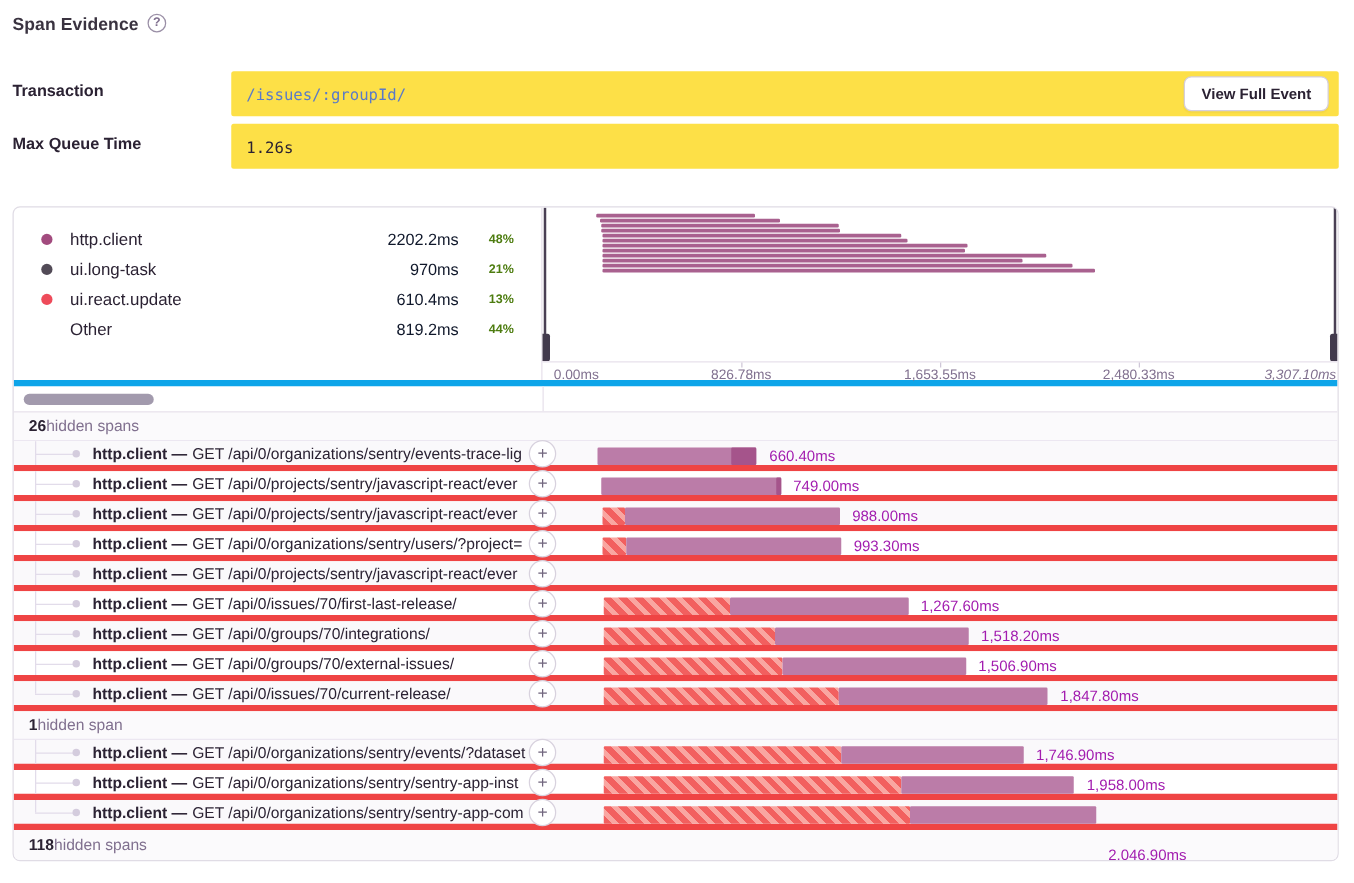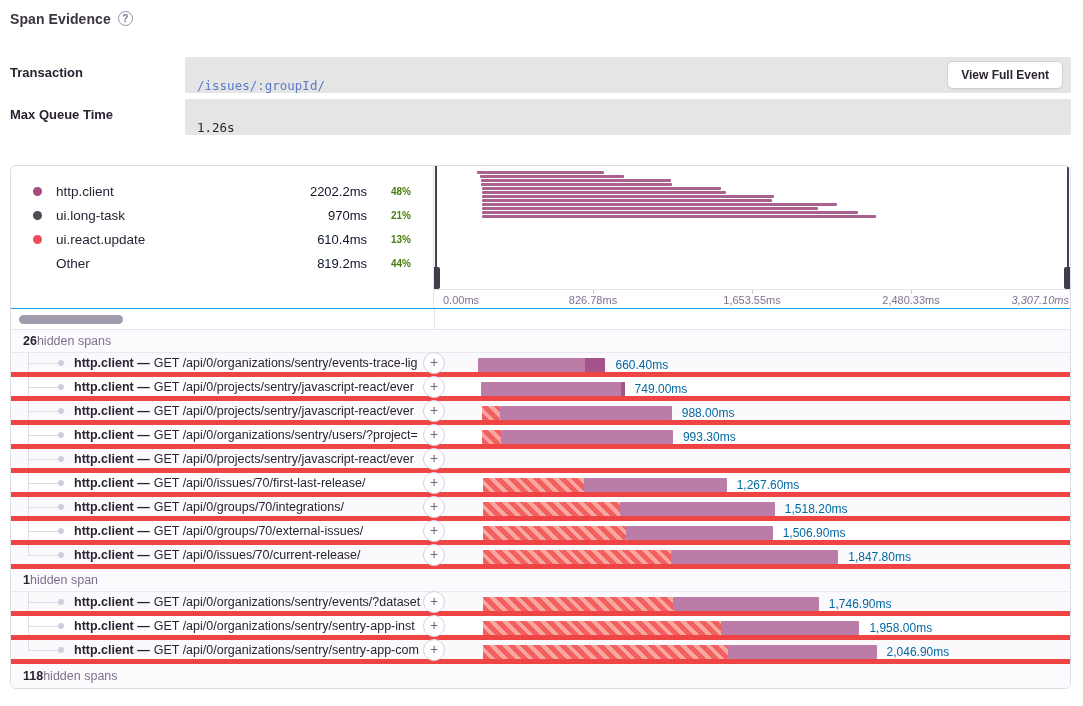--- a/index.html
+++ b/index.html
@@ -11,34 +11,34 @@
   
   .hdr { display:flex; align-items:center; gap:7px; height:17px; margin-bottom:30px; }
   .hdr-title { font-size:14px; font-weight:700; color:#3a3340; letter-spacing:.1px; }
   .help-icon { width:15px; height:15px; border:1.4px solid #9a8fa6; border-radius:50%;
     color:#80708f; font-size:10px; font-weight:700; display:inline-flex; align-items:center;
     justify-content:center; line-height:1; }
 
   
   .kv-row { display:flex; margin-bottom:6px; }
   .kv-label { width:175px; font-size:13px; font-weight:700; padding-top:8px; color:#2b2233; }
-  .kv-value { flex:1; background:#e5e5e5; min-height:36px; position:relative;
-    display:flex; align-items:flex-end; padding:0 12px; border-radius:2px; }
+  .kv-value { flex:1; background:#fde047; min-height:36px; position:relative;
+    display:flex; align-items:center; padding:0 12px; border-radius:2px; }
   .mono { font-family:"DejaVu Sans Mono","Liberation Mono",monospace; font-size:12.5px; }
   .tx-value { color:#5a7ac8; }
   .mq-value { color:#2b2233; }
   .btn { position:absolute; right:8px; top:50%; transform:translateY(-50%);
     background:#fff; border:1px solid #d5cfdc; border-radius:6px; padding:6px 13px;
     font-size:12px; font-weight:700; color:#2b2233; cursor:pointer;
     box-shadow:0 1px 1px rgba(43,34,51,.04); font-family:inherit; }
 
   
   .widget { margin-top:30px; border:1px solid #e0dce5; border-radius:6px; height:524px;
     overflow:hidden; background:#fff; }
-  .tw-top { display:flex; height:143px; border-bottom:1px solid #0ea5e9; }
+  .tw-top { display:flex; height:143px; border-bottom:5px solid #0ea5e9; }
   .tw-legend { width:423px; border-right:1px solid #e7e1ec; padding-top:13px; }
   .legend-row { display:flex; align-items:center; height:24px; padding:0 22px; }
   .legend-dot { width:9px; height:9px; border-radius:50%; margin-right:14px; flex:none; }
   .legend-dot.empty { background:transparent; }
   .legend-label { flex:1; font-size:13.5px; color:#2b2233; }
   .legend-ms { width:86px; text-align:right; font-size:13px; color:#0f172a; }
   .legend-pct { width:44px; text-align:right; font-size:10px; color:#4d7c0f; font-weight:600; }
 
   .tw-minimap { flex:1; position:relative; }
   .mm-plot { height:123px; position:relative; overflow:hidden; }
@@ -70,21 +70,21 @@
   .row-text { position:absolute; left:63px; right:2px; top:0; bottom:0; display:flex;
     align-items:center; font-size:12.5px; white-space:nowrap; overflow:hidden; color:#2b2233; }
   .row-text b { font-weight:700; margin-right:4px; }
   .expand-btn { position:absolute; right:-11px; top:50%; transform:translateY(-50%);
     width:22px; height:22px; border-radius:50%; background:#fff; border:1px solid #d8d2de;
     color:#71667e; font-size:14px; line-height:1; display:flex; align-items:center;
     justify-content:center; cursor:pointer; z-index:2; font-family:inherit; padding:0 0 1px 0; }
   .row-right { flex:1; position:relative; }
   .dur-bar { position:absolute; top:5px; height:14px; border-radius:1px; }
   .dur-label { position:absolute; top:0; height:24px; display:flex; align-items:center;
-    font-size:12px; color:#0369a1; white-space:nowrap; }
+    font-size:12px; color:#a21caf; white-space:nowrap; }
 </style>
 </head>
 <body>
 
 <div class="page">
 
   <div class="hdr">
     <span class="hdr-title">Span Evidence</span>
     <span class="help-icon">?</span>
   </div>
@@ -367,21 +367,21 @@
             <div class="tree-dot"></div>
             <div class="row-text">
               <b>http.client —</b>
               <span>GET /api/0/organizations/sentry/sentry-app-com</span>
             </div>
             <button class="expand-btn">+</button>
           </div>
           <div class="row-right">
             <div class="dur-bar" style="left: 47.8861px; width: 245.2px; background-image: repeating-linear-gradient(45deg, rgb(242, 96, 95) 0px, rgb(242, 96, 95) 5px, rgb(249, 166, 161) 5px, rgb(249, 166, 161) 9px);"></div>
             <div class="dur-bar" style="left: 293.086px; width: 148.447px; background: rgb(187, 124, 168);"></div>
-            <span class="dur-label" style="left: 451.533px;">2,046.90ms</span>
+            <span class="dur-label" style="left: 451.533px; margin-top: 32px;">2,046.90ms</span>
           </div>
         </div>
         <div class="group-header last">
           <b>118</b>
           <span>hidden spans</span>
         </div>
       </div>
   </div>
 
 </div>

